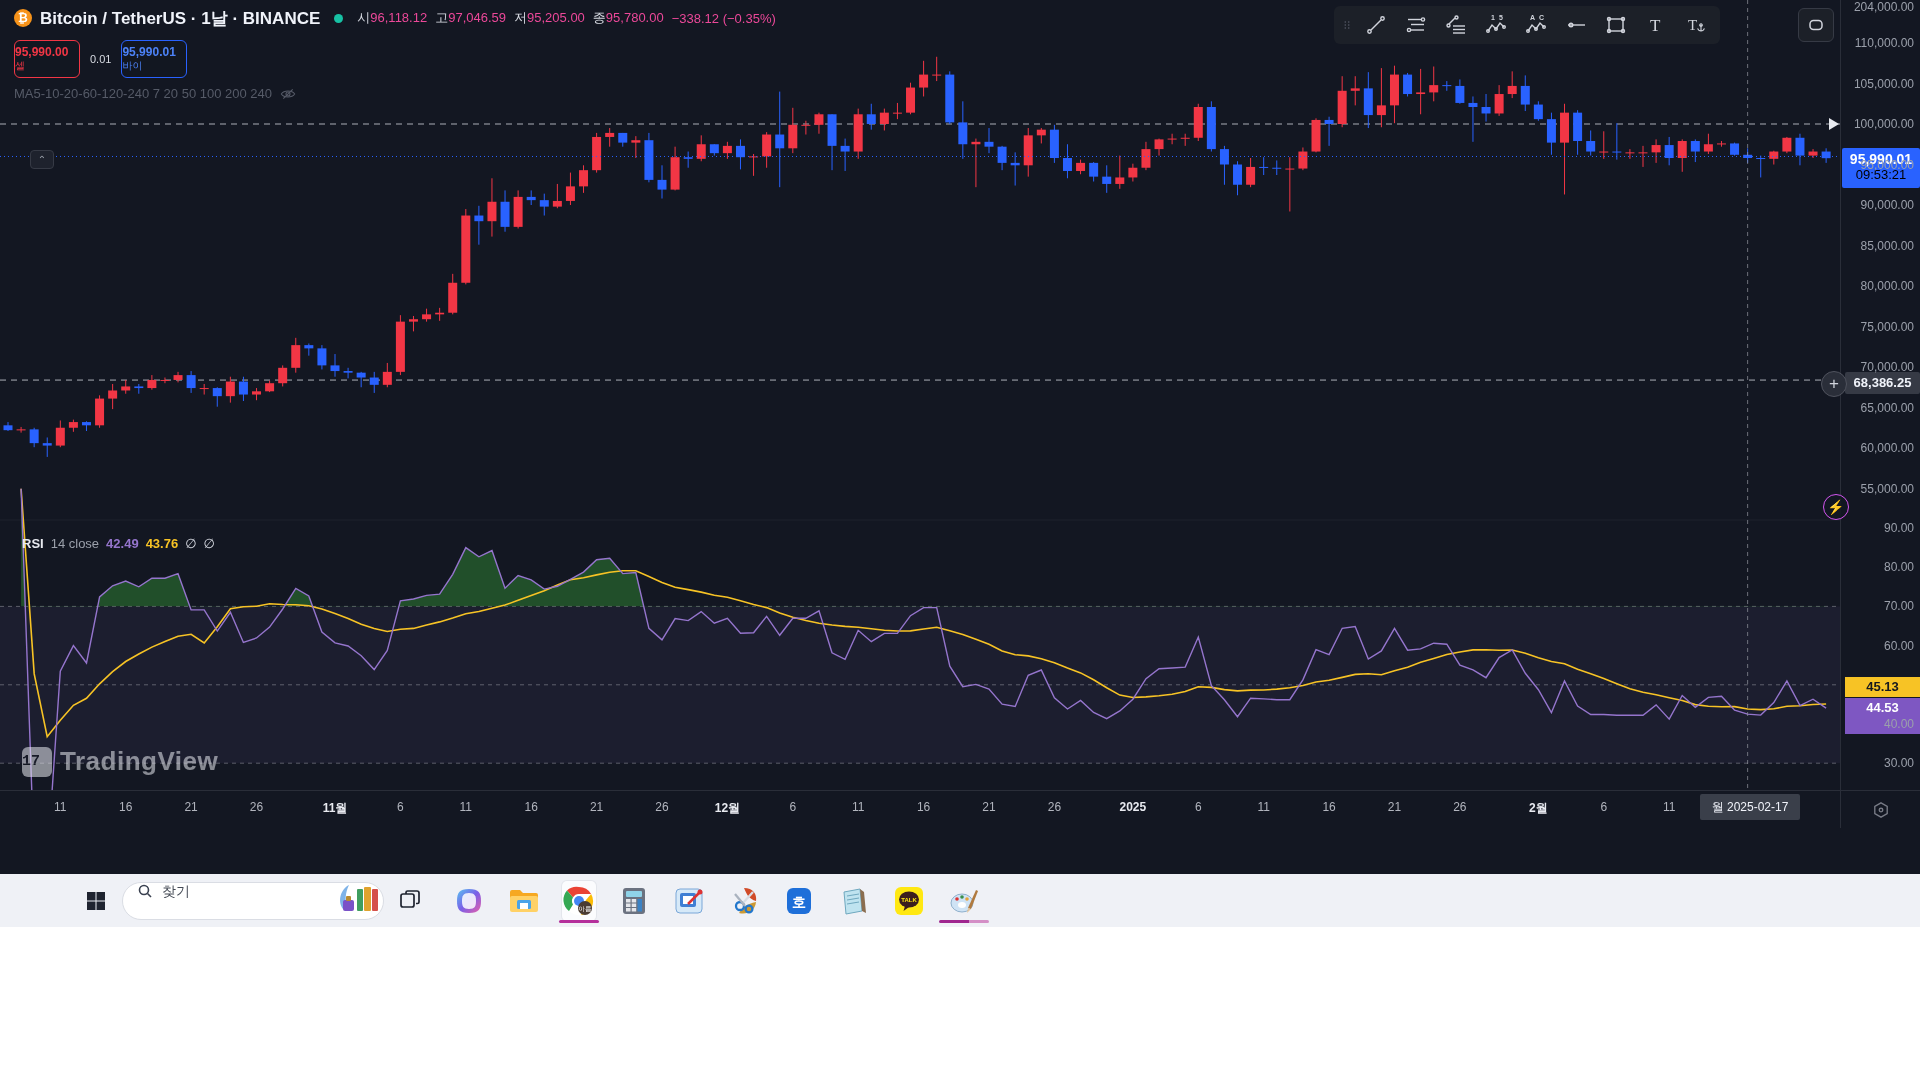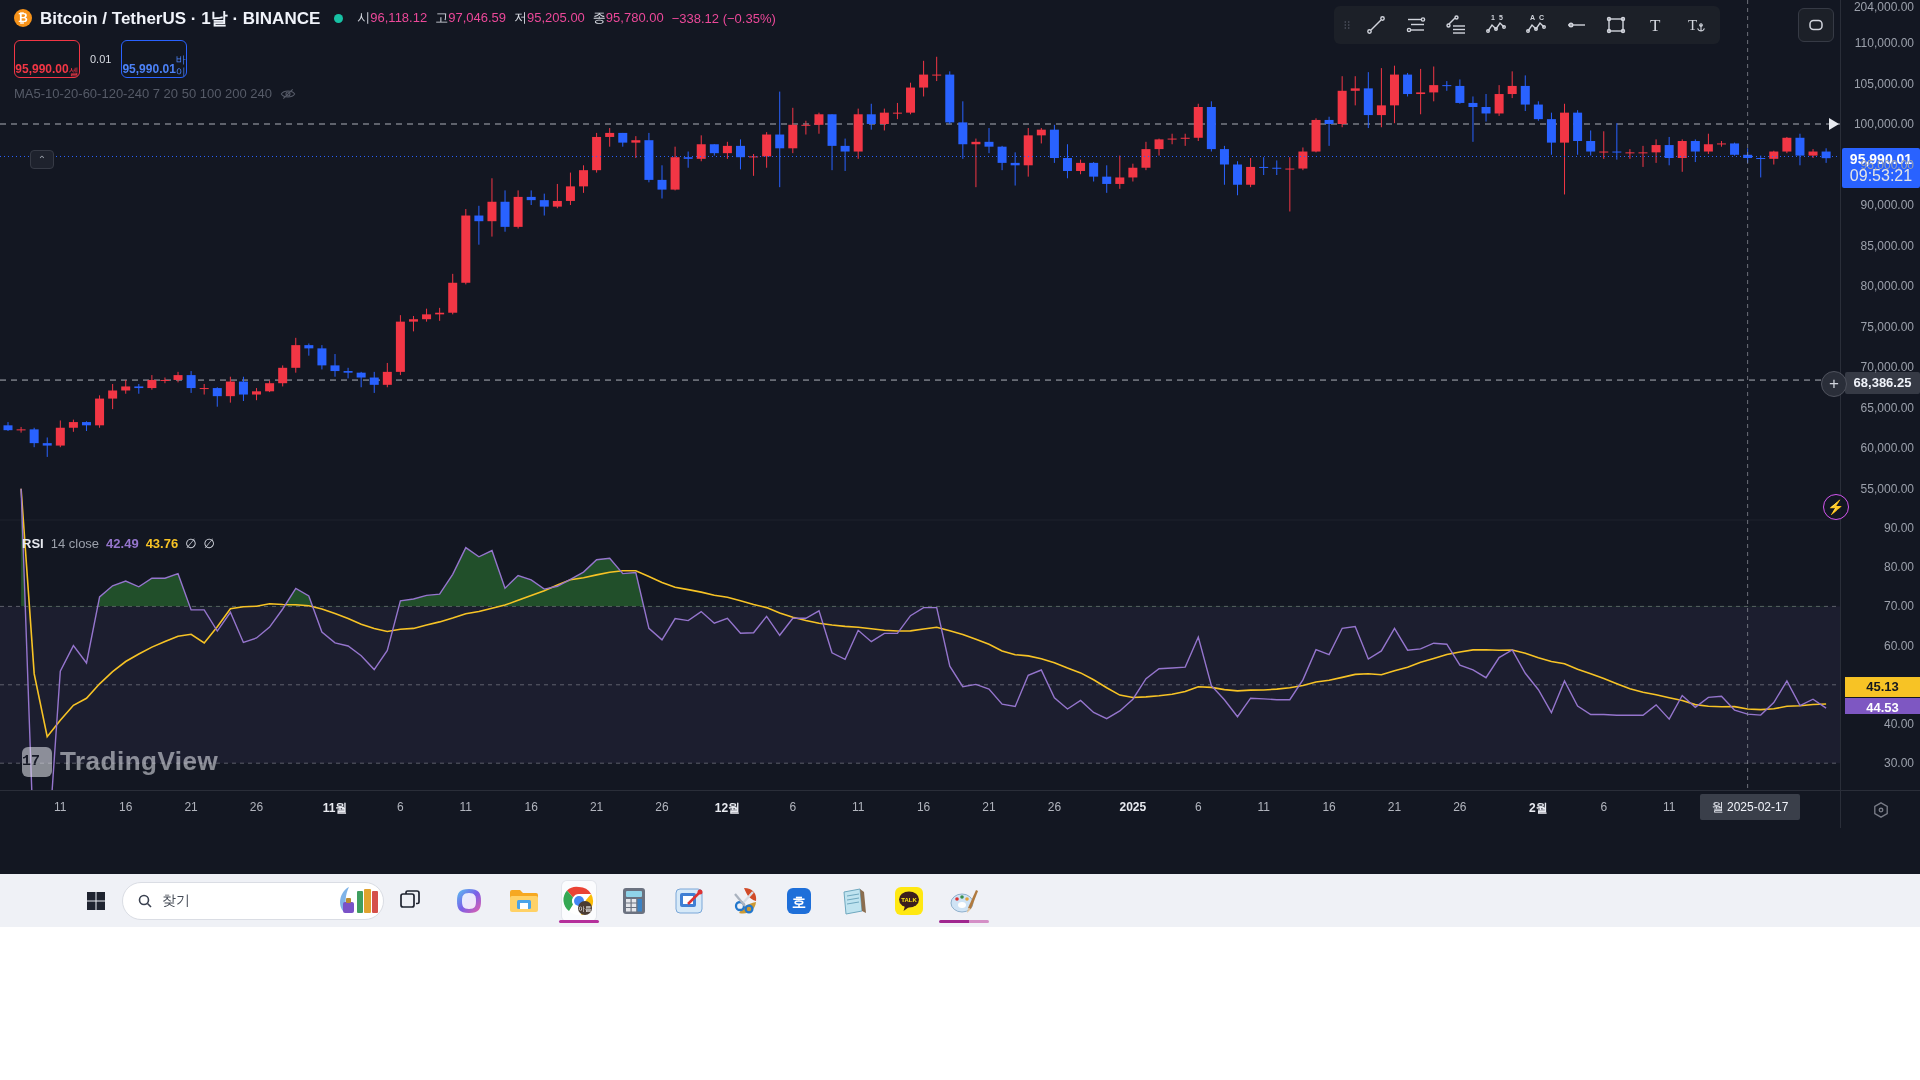--- a/index.html
+++ b/index.html
@@ -9,24 +9,24 @@
 
   
   .chart-area { position:absolute; left:0; top:0; width:1840px; height:790px; }
   #main-svg { position:absolute; left:0; top:0; }
 
   
   .price-axis { position:absolute; left:1840px; top:0; width:80px; height:790px; border-left:1px solid #2a2e39; background:#131722; }
   .pa-label { position:absolute; right:6px; transform:translateY(-50%); color:#9ba0ab; font-size:12px; white-space:nowrap; }
   .last-price-box { position:absolute; left:1px; top:148px; width:78px; height:40px; background:#2962ff; border-radius:2px; text-align:center; padding-top:3px; }
   .last-price-box .lp { color:#ffffff; font-weight:bold; font-size:14px; }
-  .last-price-box .cd { color:#e5e5e5; font-size:16px; }
+  .last-price-box .cd { color:#000000; font-size:13px; }
   .level-box { position:absolute; left:4px; top:372px; width:75px; height:22px; background:#363a45; color:#f0f3fa; font-weight:bold; font-size:13px; text-align:center; line-height:22px; border-radius:2px; }
   .rsi-ma-box { position:absolute; left:4px; top:677px; width:75px; height:20px; background:#f7c325; color:#15181f; font-weight:bold; font-size:13px; text-align:center; line-height:20px; }
-  .rsi-val-box { position:absolute; left:4px; top:698px; width:75px; height:16px; background:#7e57c2; color:#ffffff; font-weight:bold; font-size:13px; text-align:center; line-height:20px; }
+  .rsi-val-box { position:absolute; left:4px; top:698px; width:75px; height:36px; background:#7e57c2; color:#ffffff; font-weight:bold; font-size:13px; text-align:center; line-height:20px; }
   .edge-btn { position:absolute; width:26px; height:26px; border-radius:50%; display:flex; align-items:center; justify-content:center; }
   .plus-btn { left:1821px; top:371px; background:#2a2e39; border:1px solid #50535e; color:#d1d4dc; font-size:17px; }
   .bolt-btn { left:1823px; top:494px; background:rgba(19,23,34,.85); border:1.5px solid #d355f0; color:#d355f0; font-size:14px; }
 
   
   .time-axis { position:absolute; left:0; top:790px; width:1840px; height:38px; border-top:1px solid #2a2e39; background:#131722; }
   .t-label { position:absolute; top:9px; transform:translateX(-50%); color:#b2b5be; font-size:12px; white-space:nowrap; }
   .t-label.strong { color:#e8eaf0; font-weight:bold; }
   .crosshair-date { position:absolute; left:1700px; top:3px; width:100px; height:26px; background:#3a3f4a; color:#f0f3fa; font-size:12px; text-align:center; line-height:26px; border-radius:2px; }
   .axis-corner { position:absolute; left:1840px; top:790px; width:80px; height:38px; border-top:1px solid #2a2e39; border-left:1px solid #2a2e39; display:flex; align-items:center; justify-content:center; }
@@ -34,21 +34,21 @@
   
   .legend { position:absolute; left:14px; top:4px; }
   .symbol-row { display:flex; align-items:center; height:28px; gap:8px; }
   .coin-logo { width:18px; height:18px; border-radius:50%; background:#f7931a; color:#fff; font-size:12px; font-weight:bold; text-align:center; line-height:18px; }
   .symbol-title { color:#f0f3fa; font-size:17px; font-weight:bold; white-space:nowrap; }
   .status-dot { width:9px; height:9px; border-radius:50%; background:#17c1a4; margin:0 6px; }
   .ohlc { display:flex; gap:8px; font-size:13px; align-items:center; }
   .ohlc .k { color:#d8dbe3; }
   .ohlc .v { color:#ec4899; }
   .btn-row { display:flex; align-items:center; margin-top:8px; gap:10px; }
-  .trade-btn { width:66px; height:38px; border-radius:6px; background:rgba(19,23,34,.6); display:flex; flex-direction:row; align-items:flex-end; justify-content:center; line-height:1.15; cursor:pointer; }
+  .trade-btn { width:66px; height:38px; border-radius:6px; background:rgba(19,23,34,.6); display:flex; flex-direction:column; align-items:flex-start; justify-content:center; line-height:1.15; cursor:pointer; }
   .sell { border:1px solid #f23645; color:#f23645; }
   .buy  { border:1px solid #2962ff; color:#4c82f7; }
   .trade-btn .p { font-size:12px; font-weight:bold; }
   .trade-btn .t { font-size:10px; }
   .spread { color:#d8dbe3; font-size:11px; }
   .ind-row { display:flex; align-items:center; gap:8px; margin-top:7px; color:#565b68; font-size:13px; height:17px; }
   .ind-row svg { flex:0 0 auto; }
   .collapse-btn { position:absolute; left:30px; top:150px; width:24px; height:19px; background:#1e222d; border:1px solid #363a45; border-radius:4px; color:#9ba0ab; font-size:10px; text-align:center; line-height:17px; }
 
   
@@ -70,21 +70,21 @@
 
   
   .range-bar { position:absolute; left:0; top:828px; width:1920px; height:46px; border-top:1px solid #262b36; display:flex; align-items:center; padding:0 24px; }
   .range-item { color:#c7cbd4; font-size:13px; font-weight:bold; margin-right:22px; cursor:pointer; }
   .range-div { width:1px; height:22px; background:#363a45; margin:0 14px 0 2px; }
   .range-clock { margin-left:auto; margin-right:14px; color:#d1d4dc; font-size:13px; }
 
   
   .taskbar { position:absolute; left:0; top:874px; width:1920px; height:53px; background:#eff1f6; display:flex; align-items:center; }
   .tb-left { display:flex; align-items:center; gap:14px; padding-left:84px; }
-  .search-pill { width:262px; height:38px; background:#ffffff; border:1px solid #dadde4; border-radius:19px; display:flex; align-items:center; padding:0 4px 0 14px; gap:9px; }
+  .search-pill { width:262px; height:38px; background:#ffffff; border:1px solid #dadde4; border-radius:19px; display:flex; align-items:flex-start; padding:0 4px 0 14px; gap:9px; }
   .search-pill .ph { color:#444a55; font-size:14px; flex:1; }
   .tb-apps { display:flex; align-items:center; gap:21px; margin-left:16px; }
   .tb-app { position:relative; width:34px; height:40px; display:flex; align-items:center; justify-content:center; }
   .tb-app.active-tile { background:#fbfcfe; border-radius:5px; box-shadow:0 0 0 1px #e3e6ec; }
   .underline { position:absolute; bottom:-2px; left:50%; transform:translateX(-50%); height:3px; border-radius:2px; display:flex; }
 </style>
 </head>
 <body>
 
 <div class="screen">

